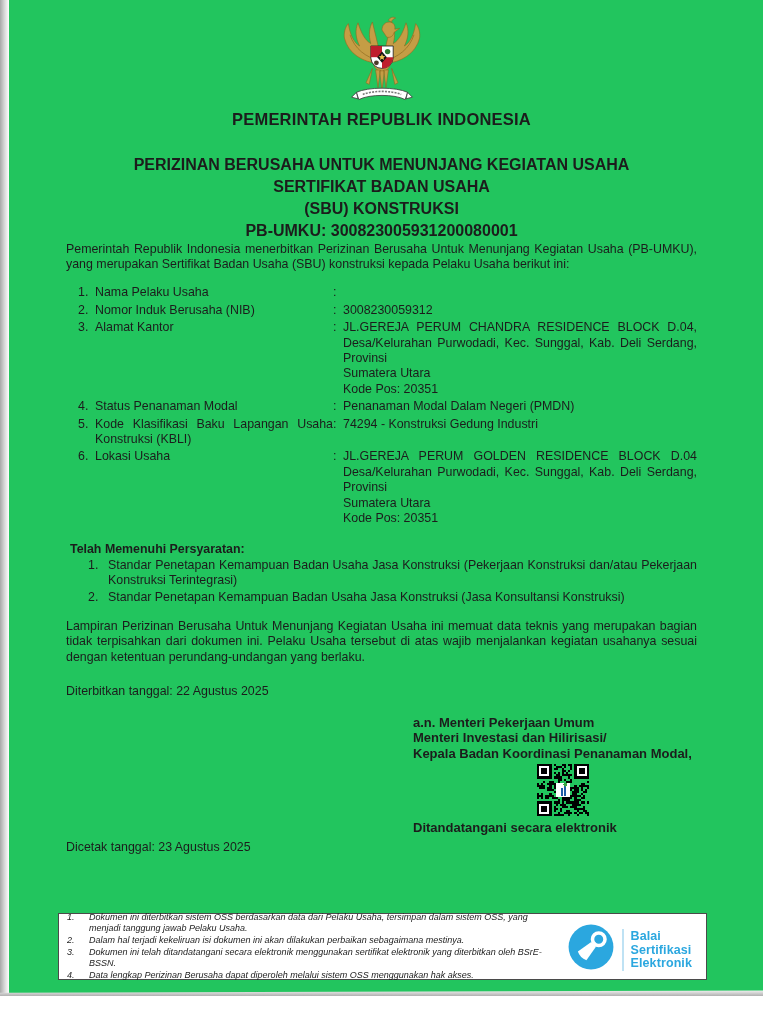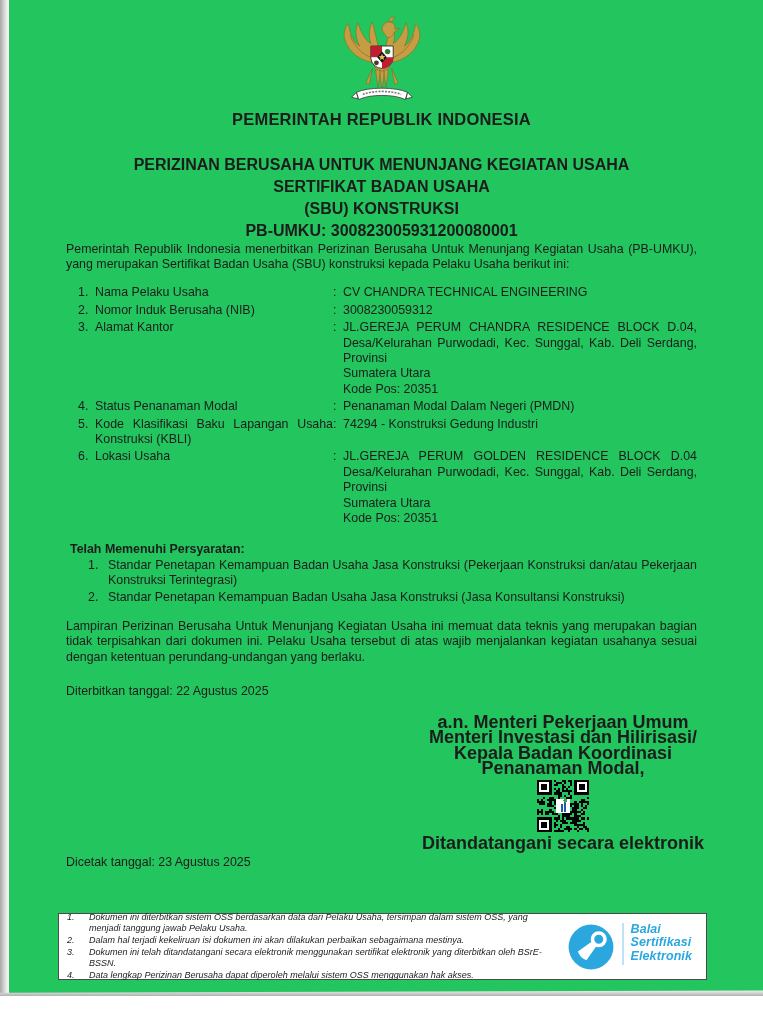--- a/index.html
+++ b/index.html
@@ -35,33 +35,33 @@
   .field-row .colon { text-align:left; }
   .j { text-align:justify; text-align-last:justify; }
   .req { margin-top:15px; font-size:12.4px; line-height:15.4px; }
   .req-heading { font-weight:bold; margin-left:4px; }
   .req-item { display:grid; grid-template-columns:20px 1fr; margin-left:22px; margin-top:1px; }
   .req-item .txt { text-align:justify; }
   .closing { margin-top:14px; font-size:12.4px; line-height:15.2px; text-align:justify; }
   .issued { margin-top:19px; font-size:12.4px; }
   .sig-block {
     width:300px; margin-left:auto; margin-right:-16px; margin-top:17px;
-    text-align:center; font-size:18px; font-weight:bold; line-height:15.5px;
+    text-align:left; font-size:13px; font-weight:bold; line-height:15.5px;
   }
   .sig-qr { width:52px; height:52px; margin:3px auto 4px; display:block; }
   .printed { margin-top:4px; font-size:12.4px; }
   .footer-box {
     position:absolute; left:58px; right:56px; bottom:16px; height:67px;
     border:1.5px solid #4a4a4a; background:#fff;
     display:flex; align-items:center; padding:4px 10px 4px 8px;
   }
   .footer-notes { flex:1; font-size:9px; font-style:italic; line-height:11.6px; }
   .footer-note { display:grid; grid-template-columns:22px 1fr; }
   .footer-note .txt { padding-right:14px; }
-  .bsre-logo { display:flex; align-items:flex-start; gap:7px; padding-right:4px;font-style:italic; }
+  .bsre-logo { display:flex; align-items:flex-end; gap:7px; padding-right:4px; }
   .bsre-divider { width:2px; height:42px; background:#bfe2f4; }
   .bsre-text { font-weight:bold; font-size:12.5px; line-height:13.5px; letter-spacing:0.1px; }
 </style>
 </head>
 <body>
 
 <div class="page">
   <div class="scan-edge-left"></div>
   <div class="scan-edge-bottom"></div>
 
@@ -112,21 +112,20 @@
   </div>
 
   <p class="intro">Pemerintah Republik Indonesia menerbitkan Perizinan Berusaha Untuk Menunjang Kegiatan Usaha (PB-UMKU), yang merupakan Sertifikat Badan Usaha (SBU) konstruksi kepada Pelaku Usaha berikut ini:</p>
 
   <div class="fields">
 
     <div class="field-row">
       <div class="num">1.</div>
       <div class="label">Nama Pelaku Usaha</div>
       <div class="colon">:</div>
-      <div class="value">CV CHANDRA TECHNICAL ENGINEERING</div>
     </div>
 
     <div class="field-row">
       <div class="num">2.</div>
       <div class="label">Nomor Induk Berusaha (NIB)</div>
       <div class="colon">:</div>
       <div class="value">3008230059312</div>
     </div>
 
     <div class="field-row">

